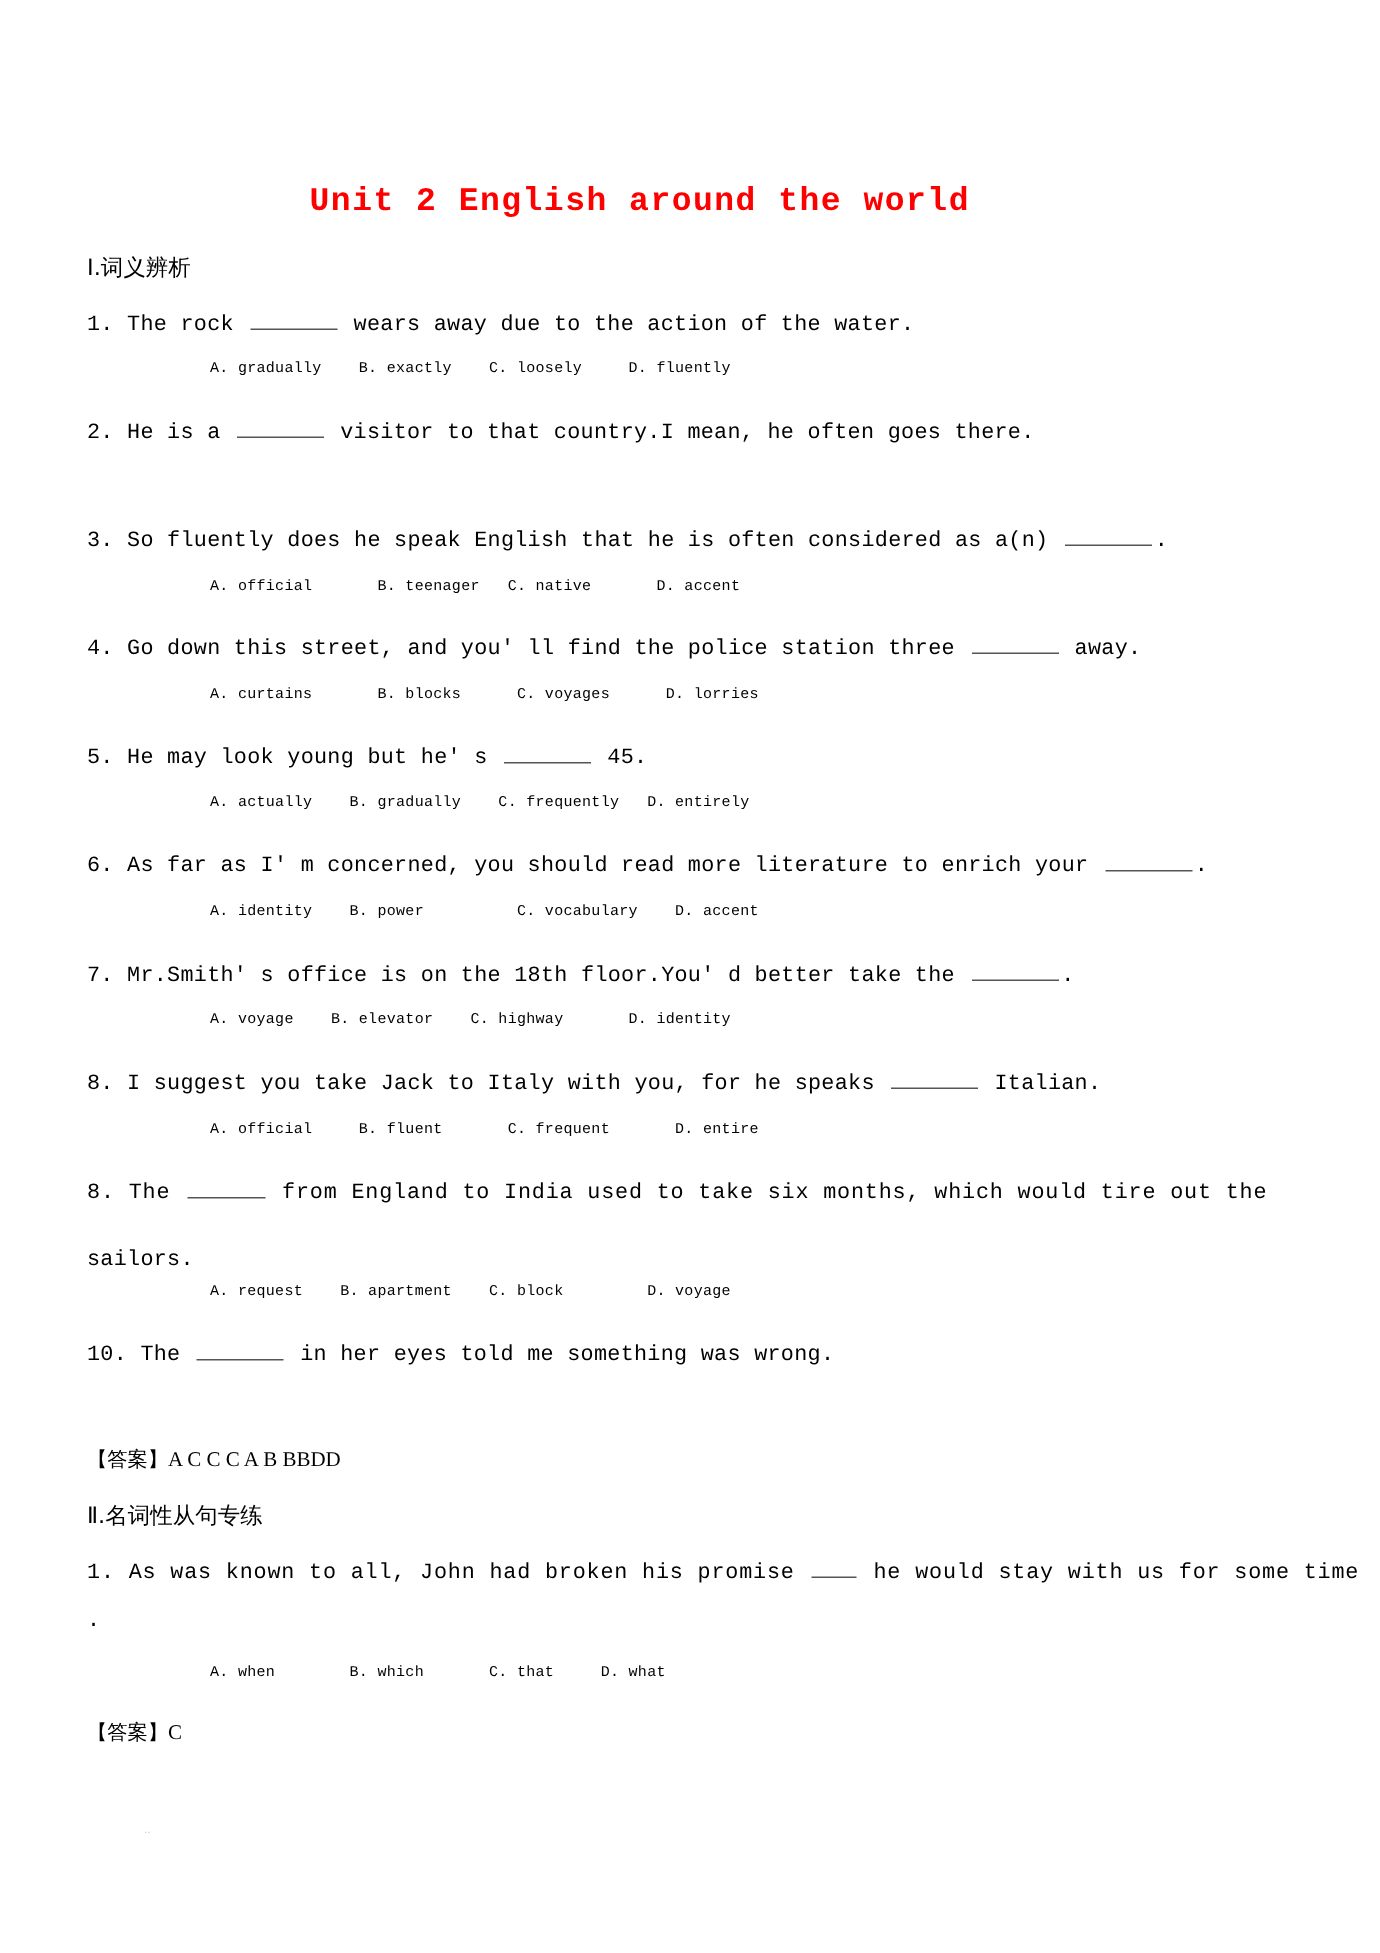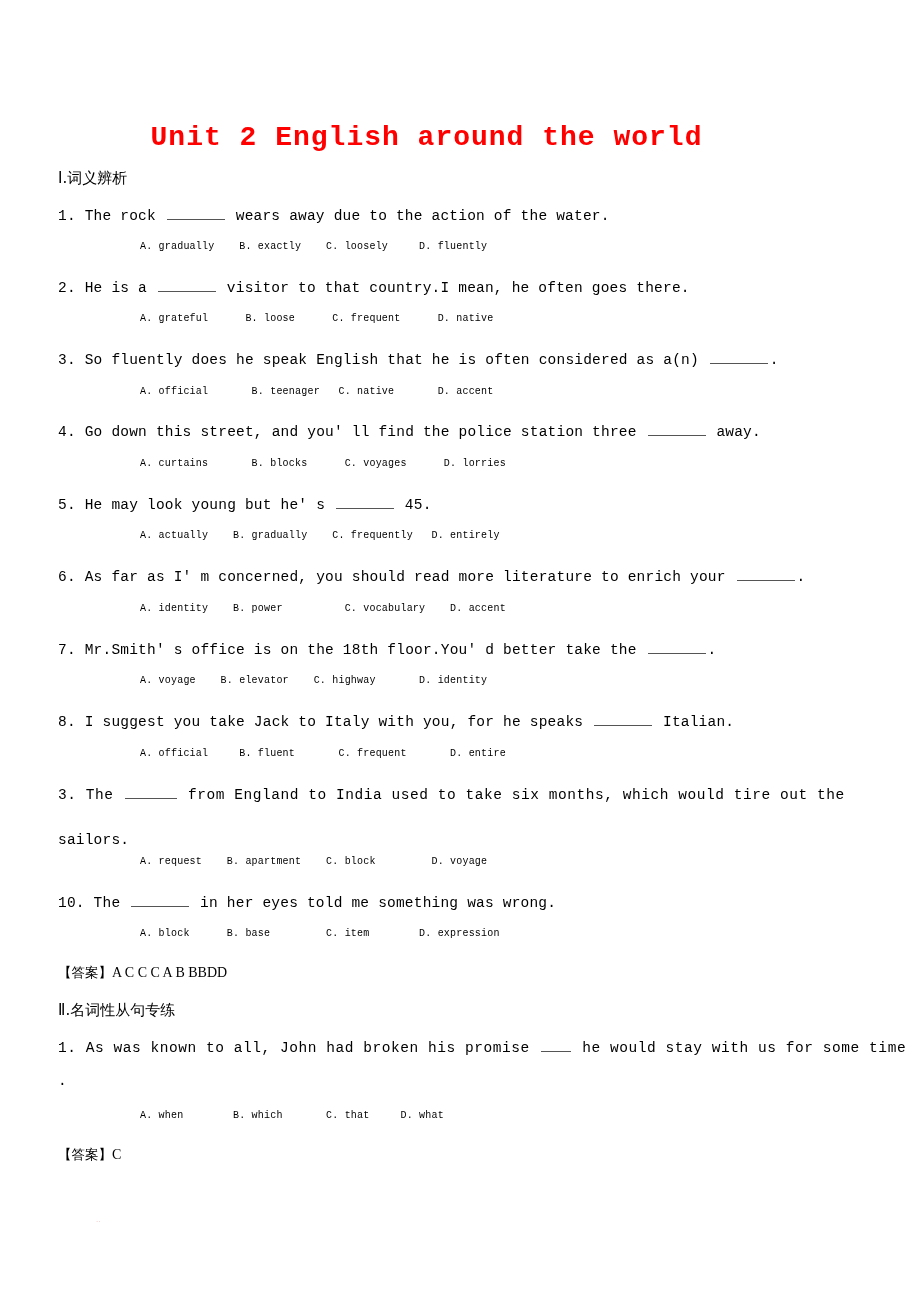--- a/index.html
+++ b/index.html
@@ -28,21 +28,21 @@
 
   
   .doc-title {
     position: absolute;
     left: 0;
     top: 122px;
     width: 853px;
     text-align: center;
     color: #ff0000;
     font-family: "Liberation Mono", "DejaVu Sans Mono", monospace;
-    font-size: 28px;
+    font-size: 22px;
     font-weight: bold;
     letter-spacing: 1px;
     white-space: pre;
   }
 
   
   .section-heading {
     position: absolute;
     left: 58px;
     font-family: "DejaVu Sans", "Liberation Sans", sans-serif;
@@ -123,46 +123,44 @@
 <div class="page">
 
   <div class="doc-title" style="color: rgb(255, 0, 0);">Unit 2 English around the world</div>
 
   <div class="section-heading" style="top:169px;">Ⅰ.词义辨析</div>
 
   <div class="q-stem" style="top:205px;"><span>1. The rock </span><span class="blank blank-w1"></span><span> wears away due to the action of the water.</span></div>
   <div class="q-options" style="top:241px;">A. gradually    B. exactly    C. loosely     D. fluently</div>
 
   <div class="q-stem" style="top:277px;"><span>2. He is a </span><span class="blank blank-w1"></span><span> visitor to that country.I mean, he often goes there.</span></div>
-  <div class="q-options" style="top:313px;">A. grateful      B. loose      C. frequent      D. native</div>
 
   <div class="q-stem" style="top:349px;"><span>3. So fluently does he speak English that he is often considered as a(n) </span><span class="blank blank-w1"></span><span>.</span></div>
   <div class="q-options" style="top:386px;text-align:right;">A. official       B. teenager   C. native       D. accent</div>
 
   <div class="q-stem" style="top:421px;"><span>4. Go down this street, and you' ll find the police station three </span><span class="blank blank-w1"></span><span> away.</span></div>
   <div class="q-options" style="top:458px;">A. curtains       B. blocks      C. voyages      D. lorries</div>
 
   <div class="q-stem" style="top:494px;"><span>5. He may look young but he' s </span><span class="blank blank-w1"></span><span> 45.</span></div>
   <div class="q-options" style="top:530px;">A. actually    B. gradually    C. frequently   D. entirely</div>
 
   <div class="q-stem" style="top:566px;"><span>6. As far as I' m concerned, you should read more literature to enrich your </span><span class="blank blank-w1"></span><span>.</span></div>
   <div class="q-options" style="top:603px;">A. identity    B. power          C. vocabulary    D. accent</div>
 
   <div class="q-stem" style="top:639px;"><span>7. Mr.Smith' s office is on the 18th floor.You' d better take the </span><span class="blank blank-w1"></span><span>.</span></div>
   <div class="q-options" style="top:675px;">A. voyage    B. elevator    C. highway       D. identity</div>
 
   <div class="q-stem" style="top:711px;"><span>8. I suggest you take Jack to Italy with you, for he speaks </span><span class="blank blank-w1"></span><span> Italian.</span></div>
   <div class="q-options" style="top:748px;">A. official     B. fluent       C. frequent       D. entire</div>
 
-  <div class="q-stem wide" style="top:784px;"><span>3. The </span><span class="blank blank-w2"></span><span> from England to India used to take six months, which would tire out the</span></div>
+  <div class="q-stem wide" style="top:784px;"><span>8. The </span><span class="blank blank-w2"></span><span> from England to India used to take six months, which would tire out the</span></div>
   <div class="q-stem" style="top:820px;margin-top:12px;">sailors.</div>
   <div class="q-options" style="top:856px;">A. request    B. apartment    C. block         D. voyage</div>
 
   <div class="q-stem" style="top:892px;text-align:center;"><span>10. The </span><span class="blank blank-w1"></span><span> in her eyes told me something was wrong.</span></div>
-  <div class="q-options" style="top:928px;">A. block      B. base         C. item        D. expression</div>
 
   <div class="answer-line" style="top:964px;"><span class="ans-label">【答案】</span><span class="ans-value">A C C C A B BBDD</span></div>
 
   <div class="section-heading" style="top:1001px;">Ⅱ.名词性从句专练</div>
 
   <div class="q-stem wide" style="top:1037px;"><span>1. As was known to all, John had broken his promise </span><span class="blank blank-w3"></span><span> he would stay with us for some time</span></div>
   <div class="q-stem" style="top:1073px;">.</div>
   <div class="q-options" style="top:1110px;">A. when        B. which       C. that     D. what</div>
 
   <div class="answer-line" style="top:1146px;"><span class="ans-label">【答案】</span><span class="ans-value">C</span></div>

